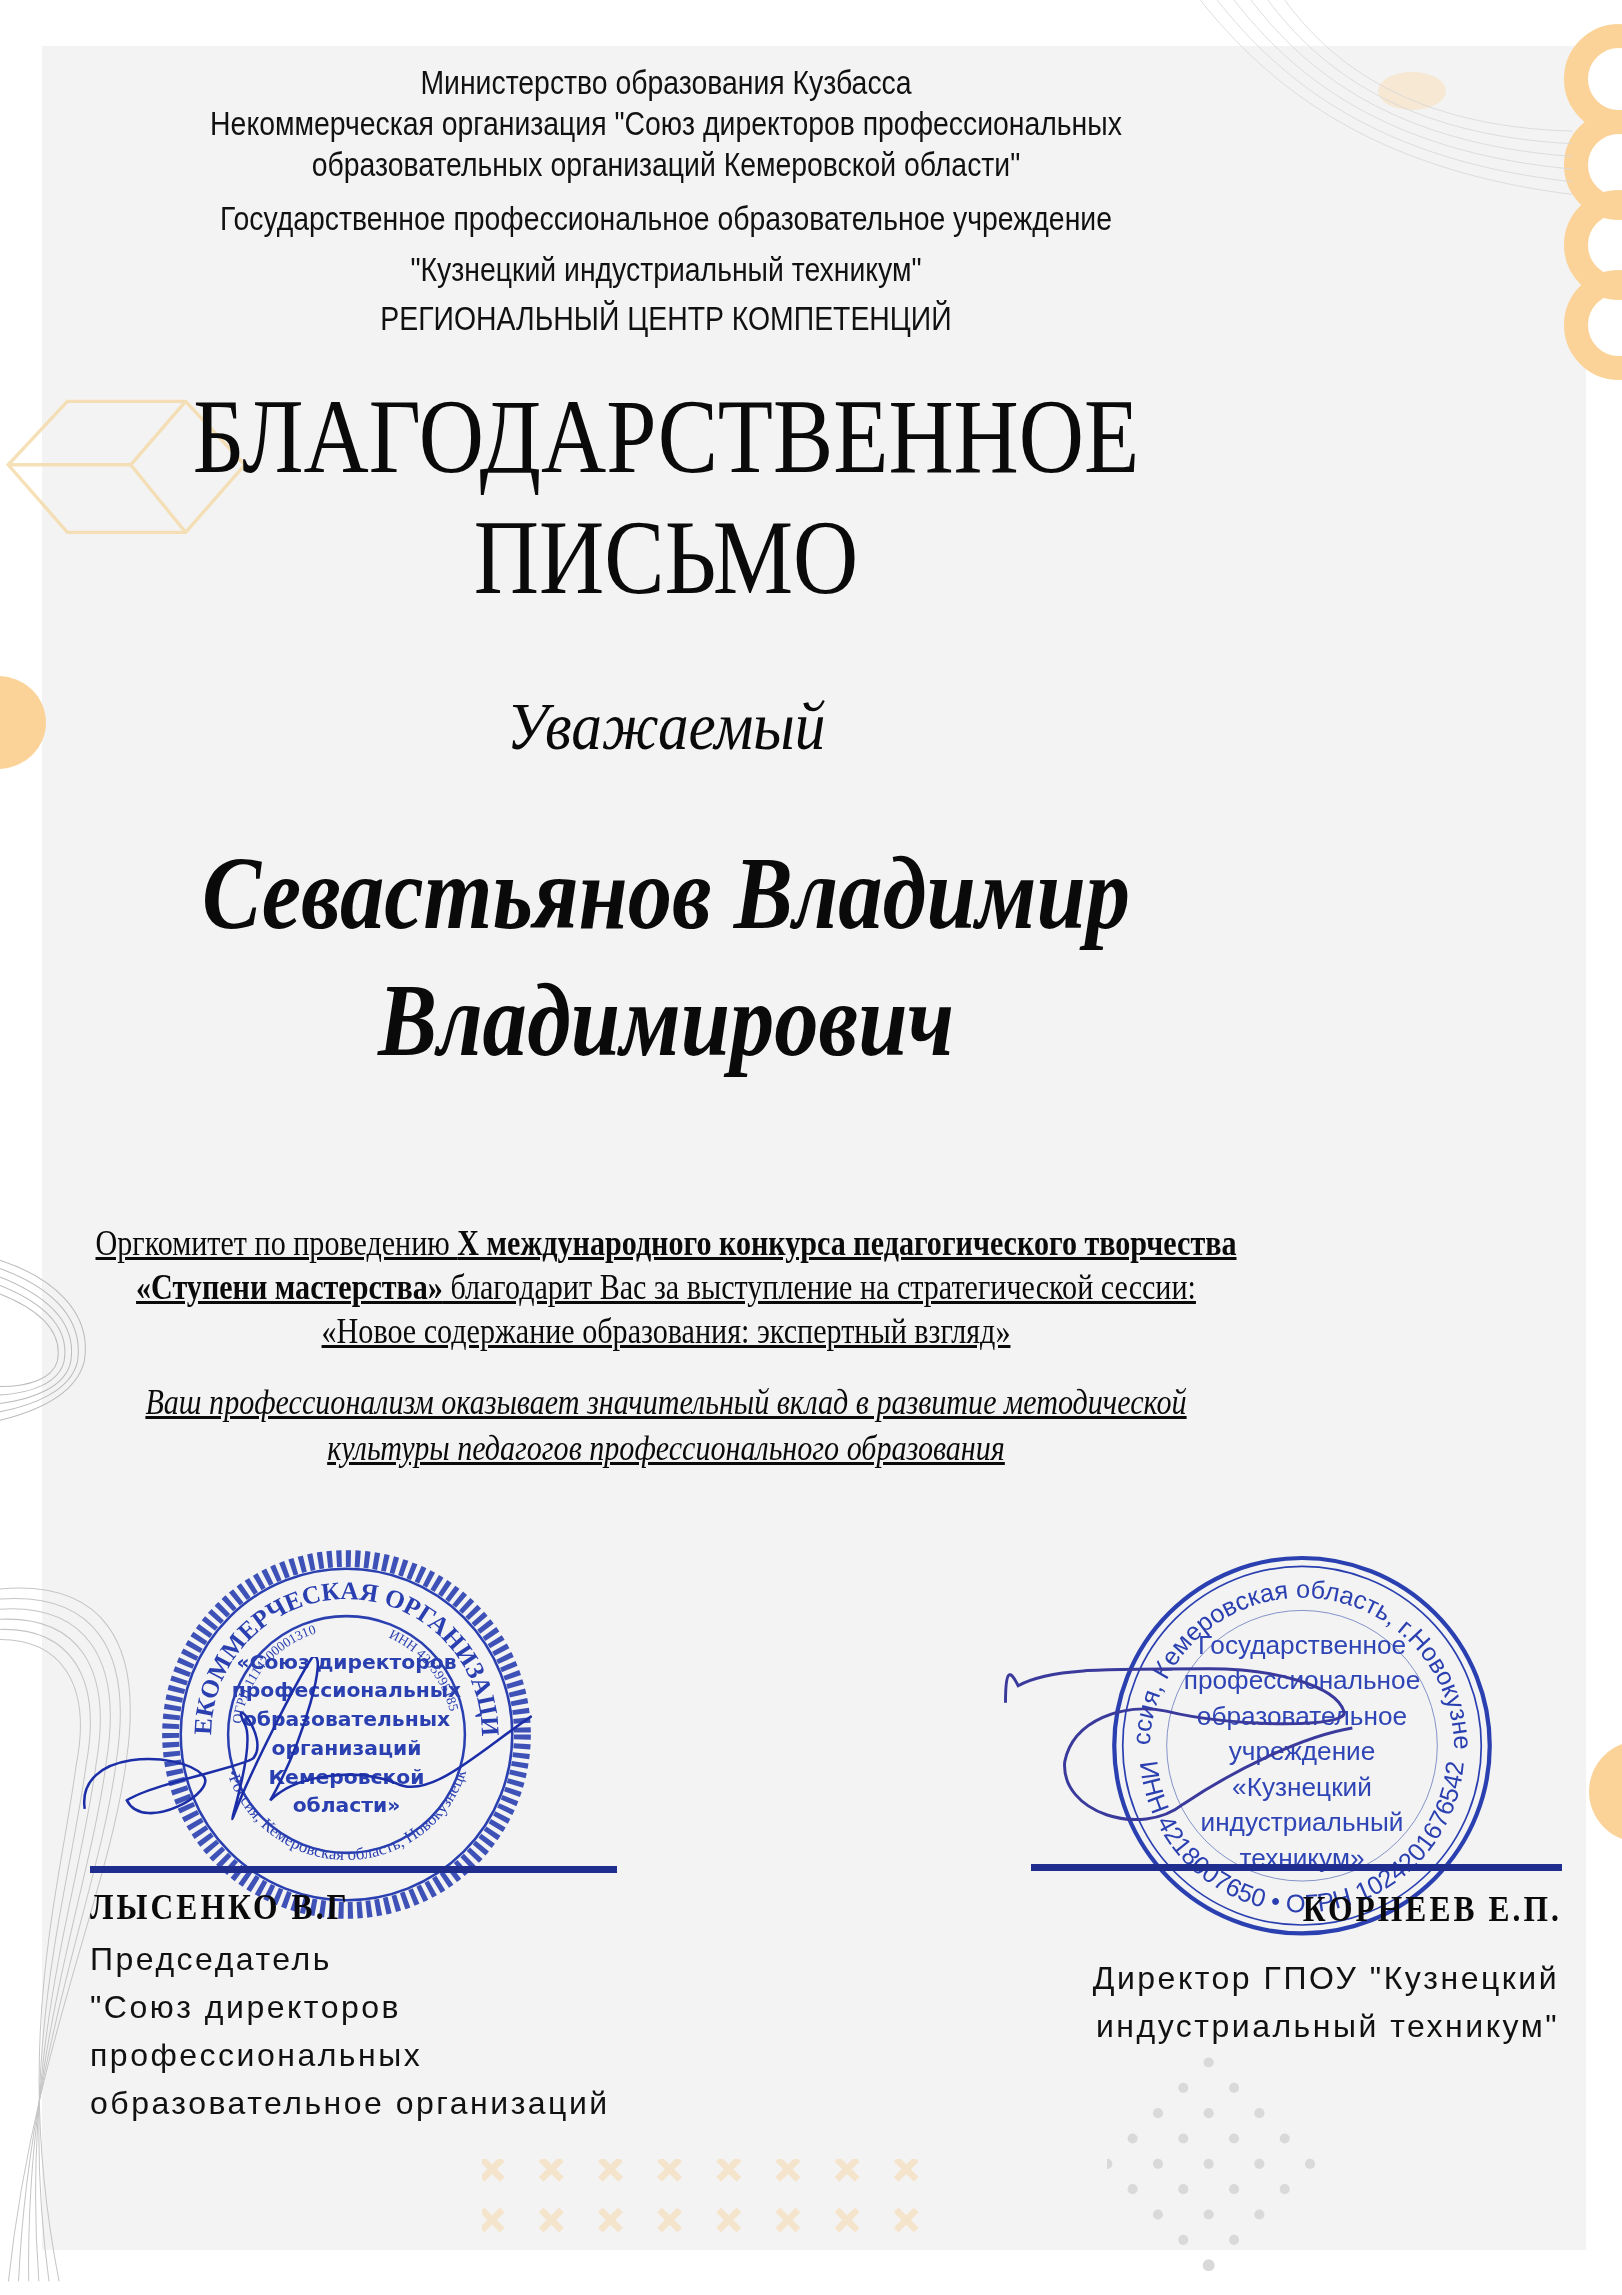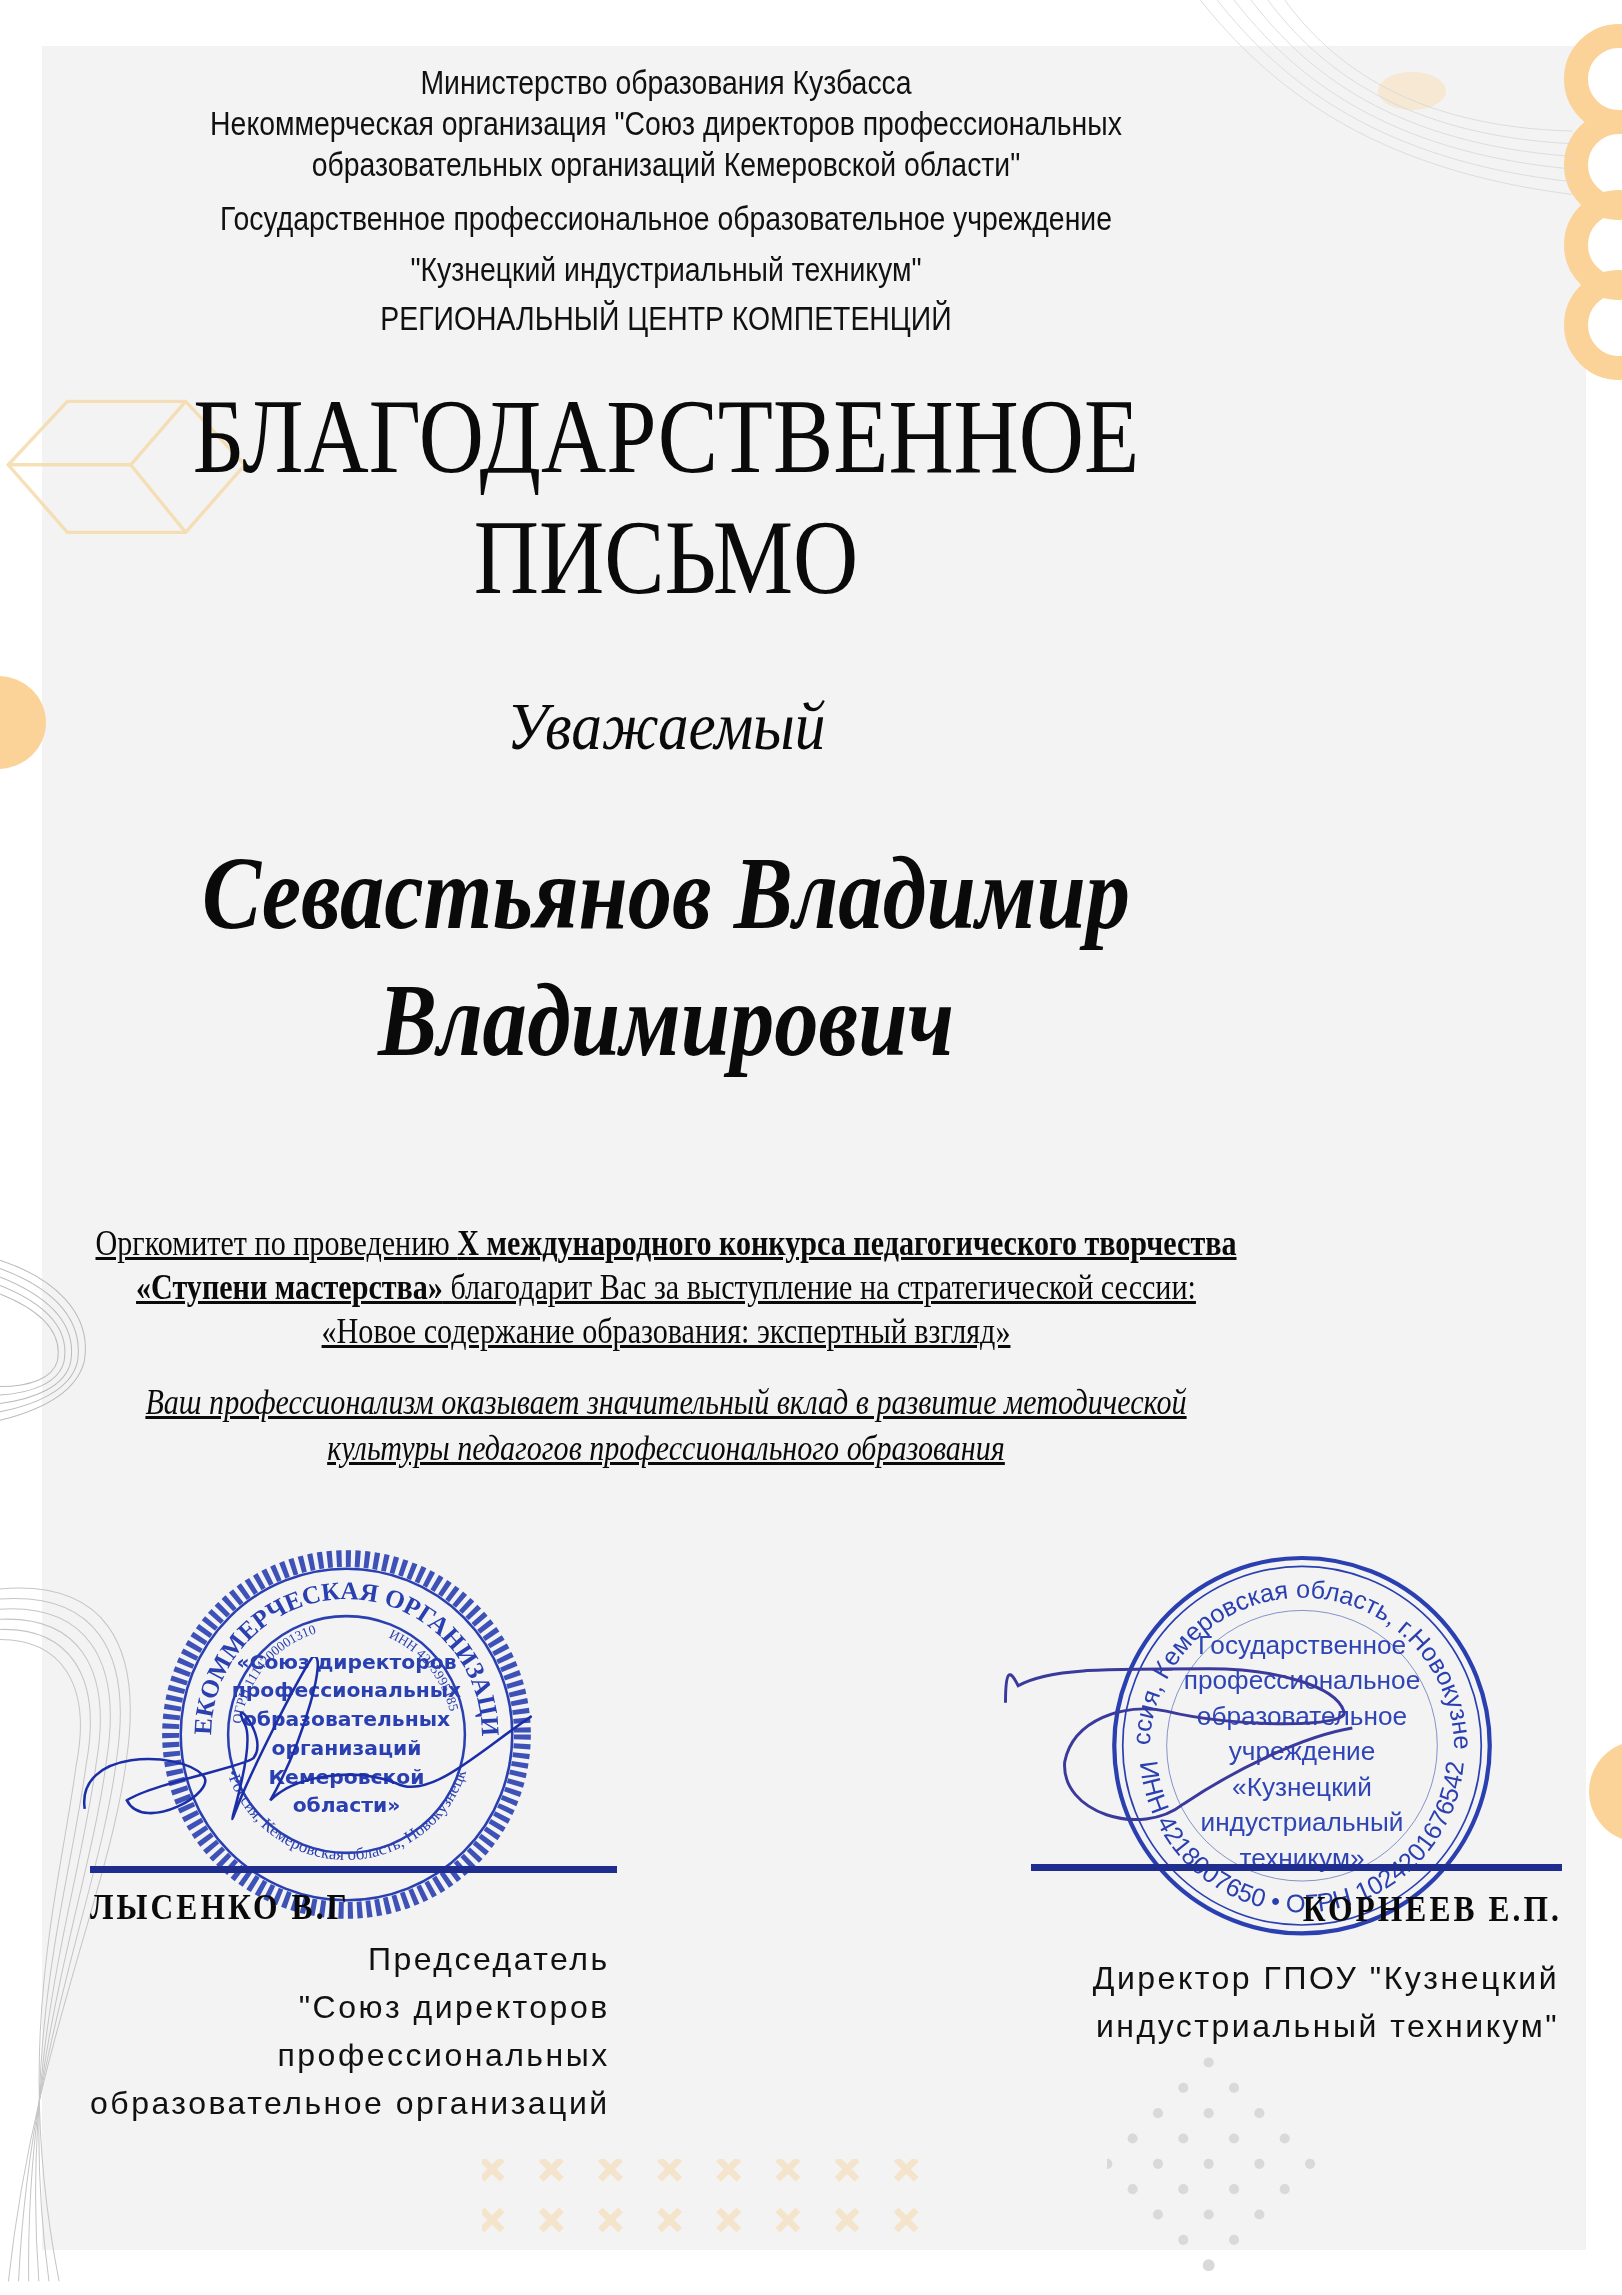--- a/index.html
+++ b/index.html
@@ -52,21 +52,20 @@
   .sig-name {
     position: absolute; font-family: "Liberation Serif", serif; font-weight: bold;
     font-size: 35px; letter-spacing: 3.4px; line-height: 1; white-space: nowrap;
     transform: scaleX(0.9); transform-origin: left center;
   }
   .sig-name.right { transform-origin: right center; text-align: right; }
   .sig-title {
     position: absolute; font-family: "Liberation Sans", sans-serif;
     font-size: 32px; letter-spacing: 2.5px; line-height: 48px; color: #111;
     white-space: nowrap;
-    text-align: right;
   }
   .sig-title.right { text-align: right; }
 
   .stamp { position: absolute; }
   .stamp svg { display: block; }
 </style>
 </head>
 <body>
 
 <div class="panel"></div>

